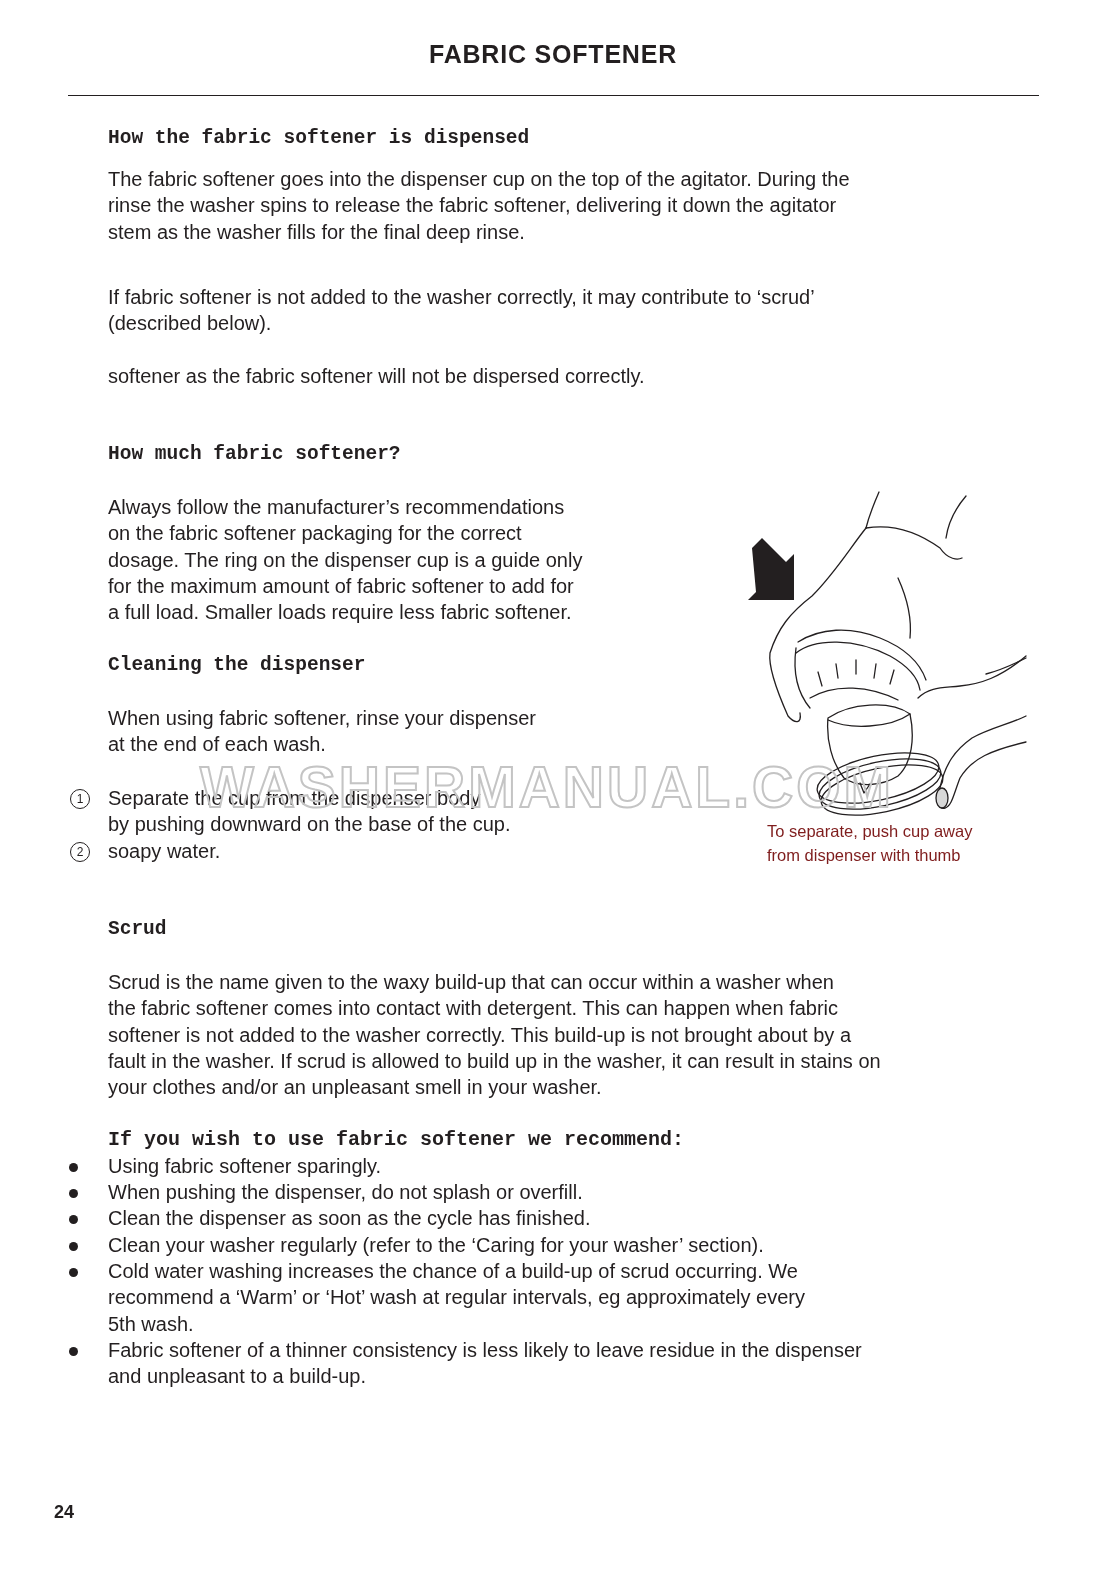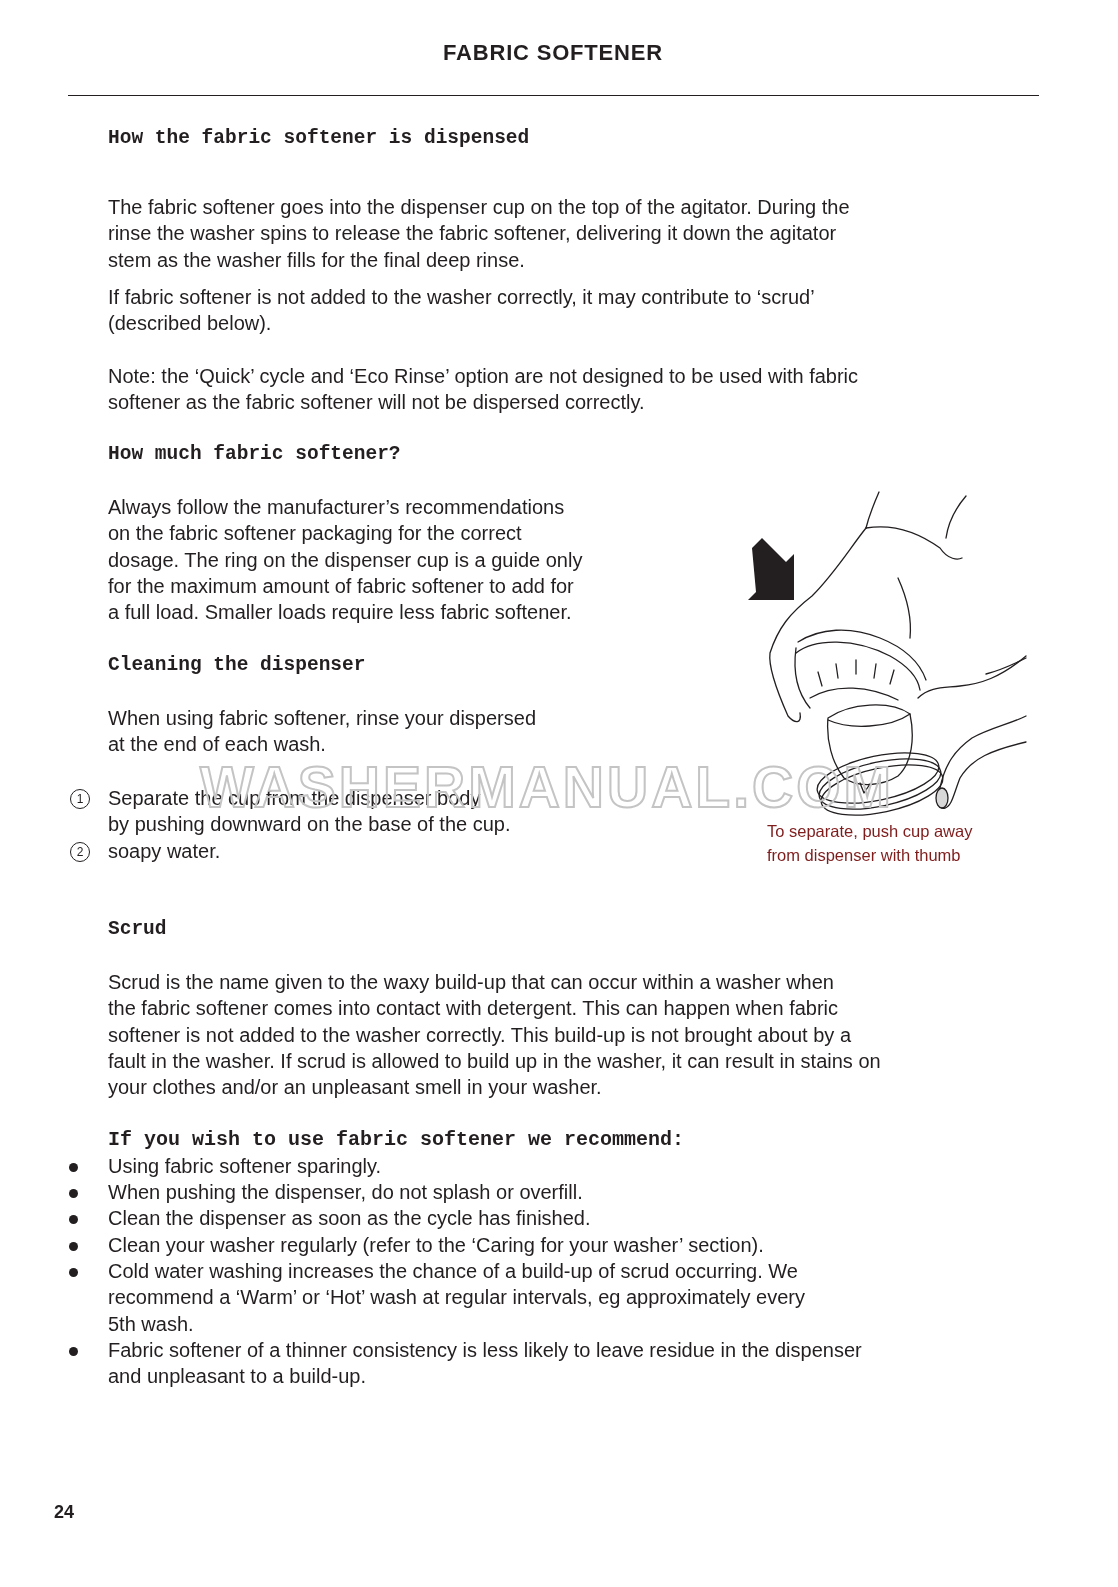--- a/index.html
+++ b/index.html
@@ -2,21 +2,21 @@
 <html><head>
   <meta charset="utf-8">
   <style>
     html, body { margin: 0; padding: 0; background: #ffffff; }
     body {
       width: 1118px; height: 1587px; position: relative; overflow: hidden;
       font-family: "Liberation Sans", sans-serif; color: #231f20;
     }
     .page-title {
       position: absolute; left: 0; width: 1106px; top: 40px;
-      text-align: center; font-weight: bold; font-size: 22px; letter-spacing: 0.8px;
+      text-align: center; font-weight: bold; font-size: 25px; letter-spacing: 0.8px;
     }
     .rule { position: absolute; left: 68px; top: 95px; width: 971px; height: 0; border-top: 1.5px solid #231f20; }
     .h { position: absolute; left: 108px; font-weight: bold; font-size: 19.5px; font-family: Liberation Mono, monospace; }
     .p { position: absolute; left: 108px; font-size: 20px; line-height: 26.3px; white-space: nowrap; }
     .p .ln { display: block; }
     .num-marker {
       position: absolute; left: 70px; width: 18px; height: 18px; border: 1px solid #231f20;
       border-radius: 50%; font-size: 12px; line-height: 18px; text-align: center;
     }
     .bullet { position: absolute; left: 69px; width: 9px; height: 9px; background: #231f20; border-radius: 50%; }
@@ -30,46 +30,45 @@
     .page-number { position: absolute; left: 54px; top: 1502px; font-weight: bold; font-size: 18px; }
     svg.illus { position: absolute; left: 740px; top: 488px; }
   </style>
 </head>
 <body>
 
 <div class="page-title">FABRIC SOFTENER</div>
 <div class="rule"></div>
 
 <div class="h" style="top:127px">How the fabric softener is dispensed</div>
-<div class="p" style="top:194px">
+<div class="p" style="top:166px">
   <span class="ln">The fabric softener goes into the dispenser cup on the top of the agitator. During the</span>
   <span class="ln">rinse the washer spins to release the fabric softener, delivering it down the agitator</span>
   <span class="ln">stem as the washer fills for the final deep rinse.</span>
 </div>
 <div class="p" style="top:284px">
   <span class="ln">If fabric softener is not added to the washer correctly, it may contribute to ‘scrud’</span>
   <span class="ln">(described below).</span>
 </div>
 <div class="p" style="top:363px">
-  <span class="ln">Note: the ‘Quick’ cycle and ‘Eco Rinse’ option are not designed to be used with fabric</span>
   <span class="ln">softener as the fabric softener will not be dispersed correctly.</span>
 </div>
 
 <div class="h" style="top:443px">How much fabric softener?</div>
 <div class="p" style="top:494px">
   <span class="ln">Always follow the manufacturer’s recommendations</span>
   <span class="ln">on the fabric softener packaging for the correct</span>
   <span class="ln">dosage. The ring on the dispenser cup is a guide only</span>
   <span class="ln">for the maximum amount of fabric softener to add for</span>
   <span class="ln">a full load. Smaller loads require less fabric softener.</span>
 </div>
 
 <div class="h" style="top:654px">Cleaning the dispenser</div>
 <div class="p" style="top:705px">
-  <span class="ln">When using fabric softener, rinse your dispersed</span>
+  <span class="ln">When using fabric softener, rinse your dispenser</span>
   <span class="ln">at the end of each wash.</span>
 </div>
 
 <div class="num-marker" style="top:789px">1</div>
 <div class="p" style="top:785px">
   <span class="ln">Separate the cup from the dispenser body</span>
   <span class="ln">by pushing downward on the base of the cup.</span>
 </div>
 <div class="num-marker" style="top:842px">2</div>
 <div class="p" style="top:838px">

